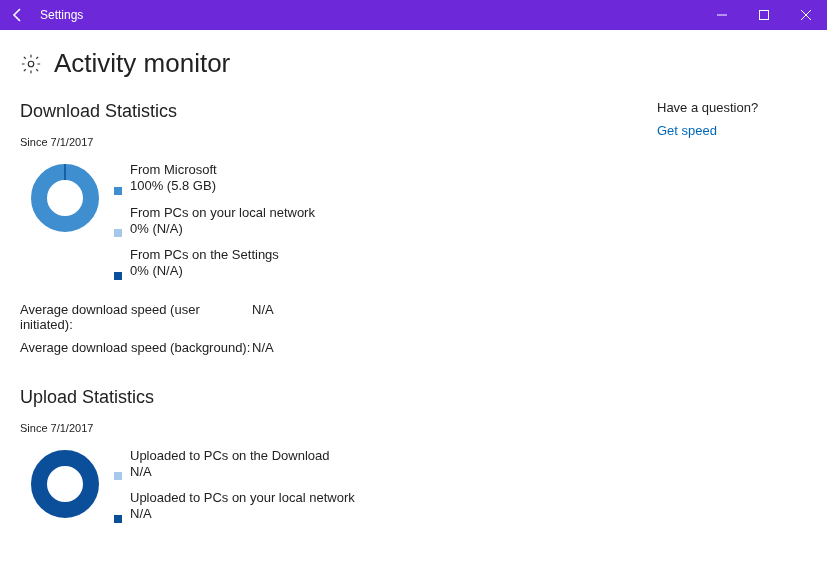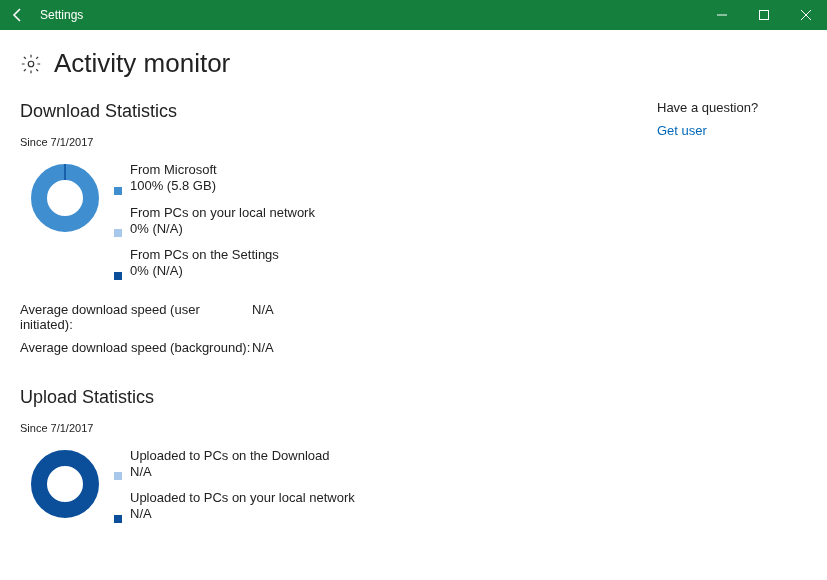--- a/index.html
+++ b/index.html
@@ -1,17 +1,17 @@
 <!DOCTYPE html>
 <html><head>
 <meta charset="utf-8">
 <style>
   * { box-sizing: border-box; margin: 0; padding: 0; }
   html, body { width: 827px; height: 580px; font-family: "Segoe UI", Arial, sans-serif; background: #fff; overflow: hidden; }
-  .titlebar { height: 30px; background: #15803d; color: #fff; display: flex; align-items: center; }
+  .titlebar { height: 30px; background: #6d28d9; color: #fff; display: flex; align-items: center; }
   .titlebar .back { width: 36px; height: 30px; display: flex; align-items: center; justify-content: center; }
   .titlebar .title { font-size: 12px; padding-left: 4px; }
   .titlebar .win-controls { margin-left: auto; display: flex; }
   .titlebar .wc { width: 42px; height: 30px; display: flex; align-items: center; justify-content: center; }
   .content { display: flex; padding: 18px 20px 0 20px; }
   .main { flex: 1; max-width: 640px; }
   .side { width: 150px; padding-top: 52px; padding-right: 10px; }
   .page-title-row { display: flex; align-items: center; margin-bottom: 22px; }
   .gear { width: 22px; height: 22px; margin-right: 12px; color: #333; }
   .page-title { font-size: 26px; font-weight: 400; color: #222; }
@@ -140,15 +140,15 @@
             <div>N/A</div>
           </div>
         </div>
       </div>
     </div>
 
   </div>
 
   <div class="side">
     <div class="side-heading">Have a question?</div>
-    <div class="side-link">Get user</div>
+    <div class="side-link">Get speed</div>
   </div>
 </div>
 
 </body></html>

